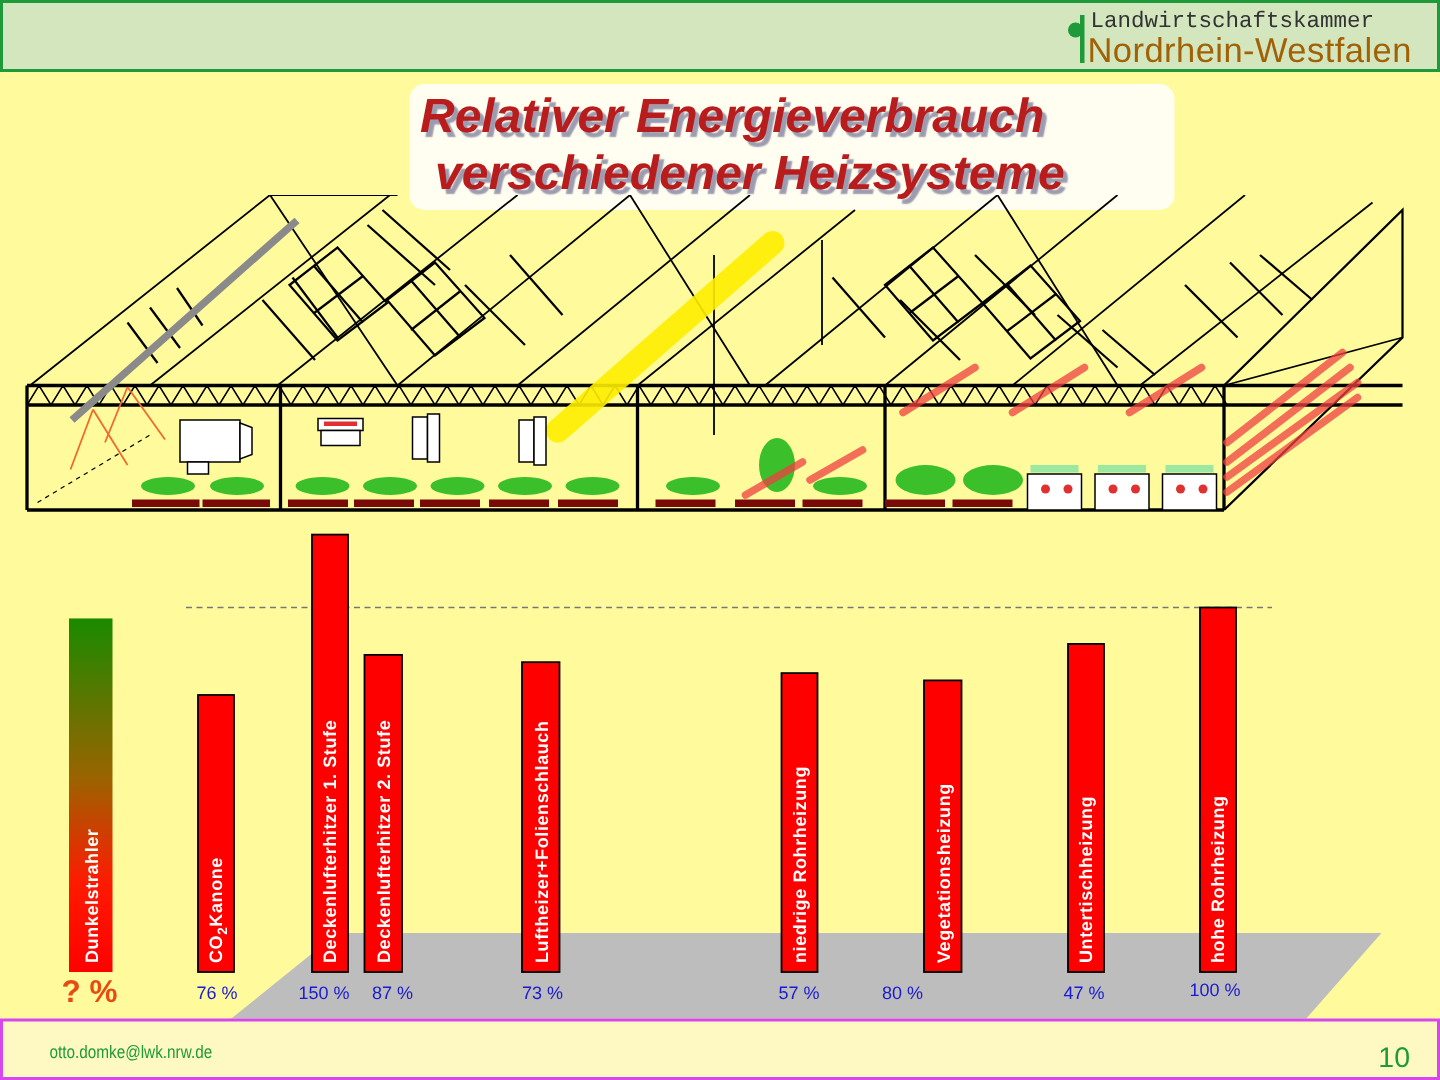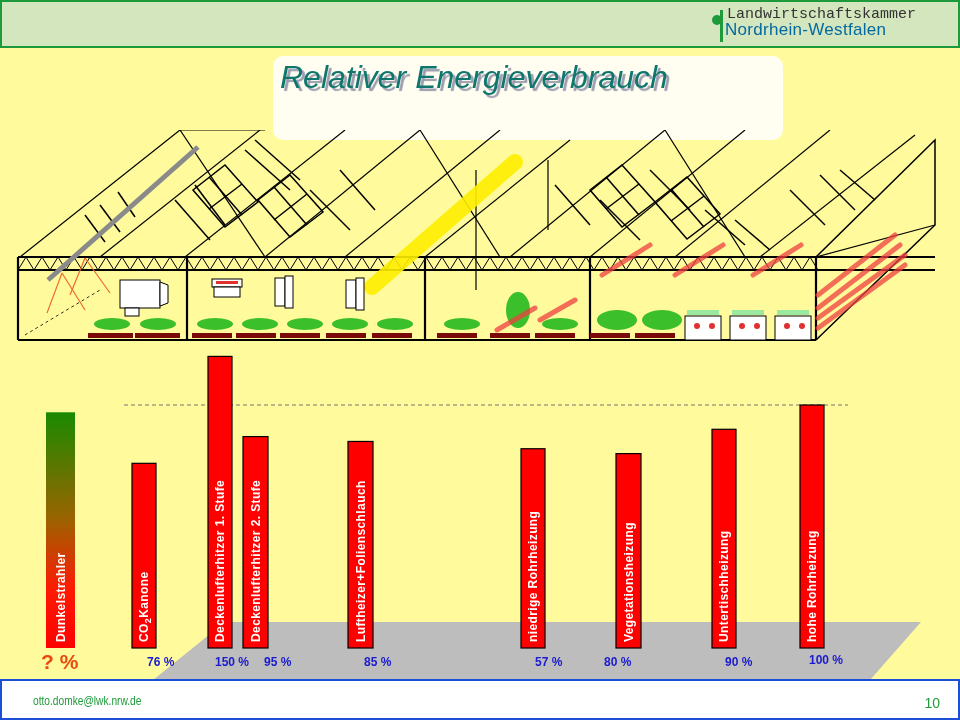--- a/index.html
+++ b/index.html
@@ -5,48 +5,49 @@
     * { margin: 0; padding: 0; box-sizing: border-box; }
     html, body { width: 960px; height: 720px; overflow: hidden; }
     body { background: #fffb9c; position: relative; font-family: "Liberation Sans", sans-serif; }
     .header { position: absolute; left: 0; top: 0; width: 960px; height: 48px; background: #d3e6bd; border: 2px solid #1f9a3a; }
     .logo-left { position: absolute; left: 2px; top: 2px; width: 125px; height: 44px; }
     .logo-word { position: absolute; left: 3px; top: 22px; font-family: "DejaVu Sans Mono", monospace; font-weight: bold; font-size: 22px; letter-spacing: -1px; color: #000; transform: scaleX(1.1); transform-origin: left; }
     .lwk { position: absolute; right: 16px; top: 4px; width: 230px; height: 40px; }
     .lwk-dot { position: absolute; left: 0; top: 9px; width: 10px; height: 10px; border-radius: 50%; background: #1f9a3a; }
     .lwk-bar { position: absolute; left: 8px; top: 4px; width: 3px; height: 32px; background: #1f9a3a; }
     .lwk-top { position: absolute; left: 15px; top: 0px; font-size: 15px; color: #333; white-space: nowrap; font-family: Liberation Mono, monospace; }
-    .lwk-bottom { position: absolute; left: 13px; top: 14px; font-size: 17px; color: #0369a1; white-space: nowrap; letter-spacing: 0.3px; }
+    .lwk-bottom { position: absolute; left: 13px; top: 14px; font-size: 23px; color: #a16207; white-space: nowrap; letter-spacing: 0.3px; }
     .title-box { position: absolute; left: 273px; top: 56px; width: 510px; height: 84px; background: #fffef0; border-radius: 10px; }
-    .title { position: absolute; left: 280px; top: 58px; width: 520px; font-weight: normal; font-style: italic; font-size: 32px; line-height: 38px; color: #0f766e; text-shadow: 3px 3px 1px #9c9cb0; }
+    .title { position: absolute; left: 280px; top: 58px; width: 520px; font-weight: bold; font-style: italic; font-size: 32px; line-height: 38px; color: #b91c1c; text-shadow: 3px 3px 1px #9c9cb0; }
     .title .l2 { display: block; padding-left: 10px; }
     .scene { position: absolute; left: 0; top: 130px; }
     .chart { position: absolute; left: 0; top: 340px; }
-    .footer { position: absolute; left: 0; top: 679px; width: 960px; height: 41px; background: #ffffff; border: 2px solid #1d4ed8; }
+    .footer { position: absolute; left: 0; top: 679px; width: 960px; height: 41px; background: #fef9c3; border: 2px solid #d946ef; }
     .email { position: absolute; left: 31px; top: 13px; font-size: 12px; color: #1f9a3a; font-family: "Liberation Sans Narrow", "Liberation Sans", sans-serif; transform: scaleX(0.85); transform-origin: left; }
-    .pagenum { position: absolute; right: 18px; top: 14px; font-size: 14px; color: #1f9a3a; }
+    .pagenum { position: absolute; right: 18px; top: 14px; font-size: 19px; color: #1f9a3a; }
     .vlabel { position: absolute; color: #fff; font-weight: bold; font-size: 12px; white-space: nowrap; transform: rotate(-90deg); transform-origin: left top; letter-spacing: 0.4px; }
-    .pct { position: absolute; color: #1a1ad0; font-weight: bold; font-size: 12px; white-space: nowrap; margin-left: 16px; }
+    .pct { position: absolute; color: #1a1ad0; font-weight: normal; font-size: 12px; white-space: nowrap; }
     .qpct { position: absolute; left: 41px; top: 650px; color: #e84a10; font-weight: bold; font-size: 21px; }
   </style>
 </head>
 <body>
 
 <div class="header">
   <div class="lwk">
     <span class="lwk-dot"></span>
     <span class="lwk-bar"></span>
     <span class="lwk-top">Landwirtschaftskammer</span>
     <span class="lwk-bottom">Nordrhein-Westfalen</span>
   </div>
 </div>
 
 <div class="title-box"></div>
 <div class="title">
   <span>Relativer Energieverbrauch</span>
+  <span class="l2">verschiedener Heizsysteme</span>
 </div>
 
 <svg class="scene" width="960" height="215">
   <g stroke="#000" fill="none" stroke-width="1.2">
 
     <polyline points="20,127 180,0 265,0"></polyline>
     <polyline points="100,127 260,0"></polyline>
     <polyline points="185,127 345,0"></polyline>
     <polyline points="265,127 420,0"></polyline>
     <polyline points="345,127 500,0"></polyline>
@@ -229,29 +230,29 @@
     </g>
 </svg>
 
 <div id="labels">
     <span class="vlabel" style="left: 53.5px; top: 642px;">Dunkelstrahler</span>
     <span class="vlabel" style="left: 137px; top: 642px;">CO<sub style="font-size:9px">2</sub>Kanone</span>
     <span class="pct" style="left: 131px; top: 655px;">76 %</span>
     <span class="vlabel" style="left: 213px; top: 642px;">Deckenlufterhitzer 1. Stufe</span>
     <span class="pct" style="left: 199px; top: 655px;">150 %</span>
     <span class="vlabel" style="left: 248.5px; top: 642px;">Deckenlufterhitzer 2. Stufe</span>
-    <span class="pct" style="left: 248px; top: 655px;">95 %</span>
+    <span class="pct" style="left: 248px; top: 655px;">87 %</span>
     <span class="vlabel" style="left: 353.5px; top: 642px;">Luftheizer+Folienschlauch</span>
-    <span class="pct" style="left: 348px; top: 655px;">85 %</span>
+    <span class="pct" style="left: 348px; top: 655px;">73 %</span>
     <span class="vlabel" style="left: 526px; top: 642px;">niedrige Rohrheizung</span>
     <span class="pct" style="left: 519px; top: 655px;">57 %</span>
     <span class="vlabel" style="left: 621.5px; top: 642px;">Vegetationsheizung</span>
     <span class="pct" style="left: 588px; top: 655px;">80 %</span>
     <span class="vlabel" style="left: 717px; top: 642px;">Untertischheizung</span>
-    <span class="pct" style="left: 709px; top: 655px;">90 %</span>
+    <span class="pct" style="left: 709px; top: 655px;">47 %</span>
     <span class="vlabel" style="left: 805px; top: 642px;">hohe Rohrheizung</span>
     <span class="pct" style="left: 793px; top: 653px;">100 %</span>
   </div>
 
 <span class="qpct">? %</span>
 
 <div class="footer">
   <span class="email">otto.domke@lwk.nrw.de</span>
   <span class="pagenum">10</span>
 </div>

